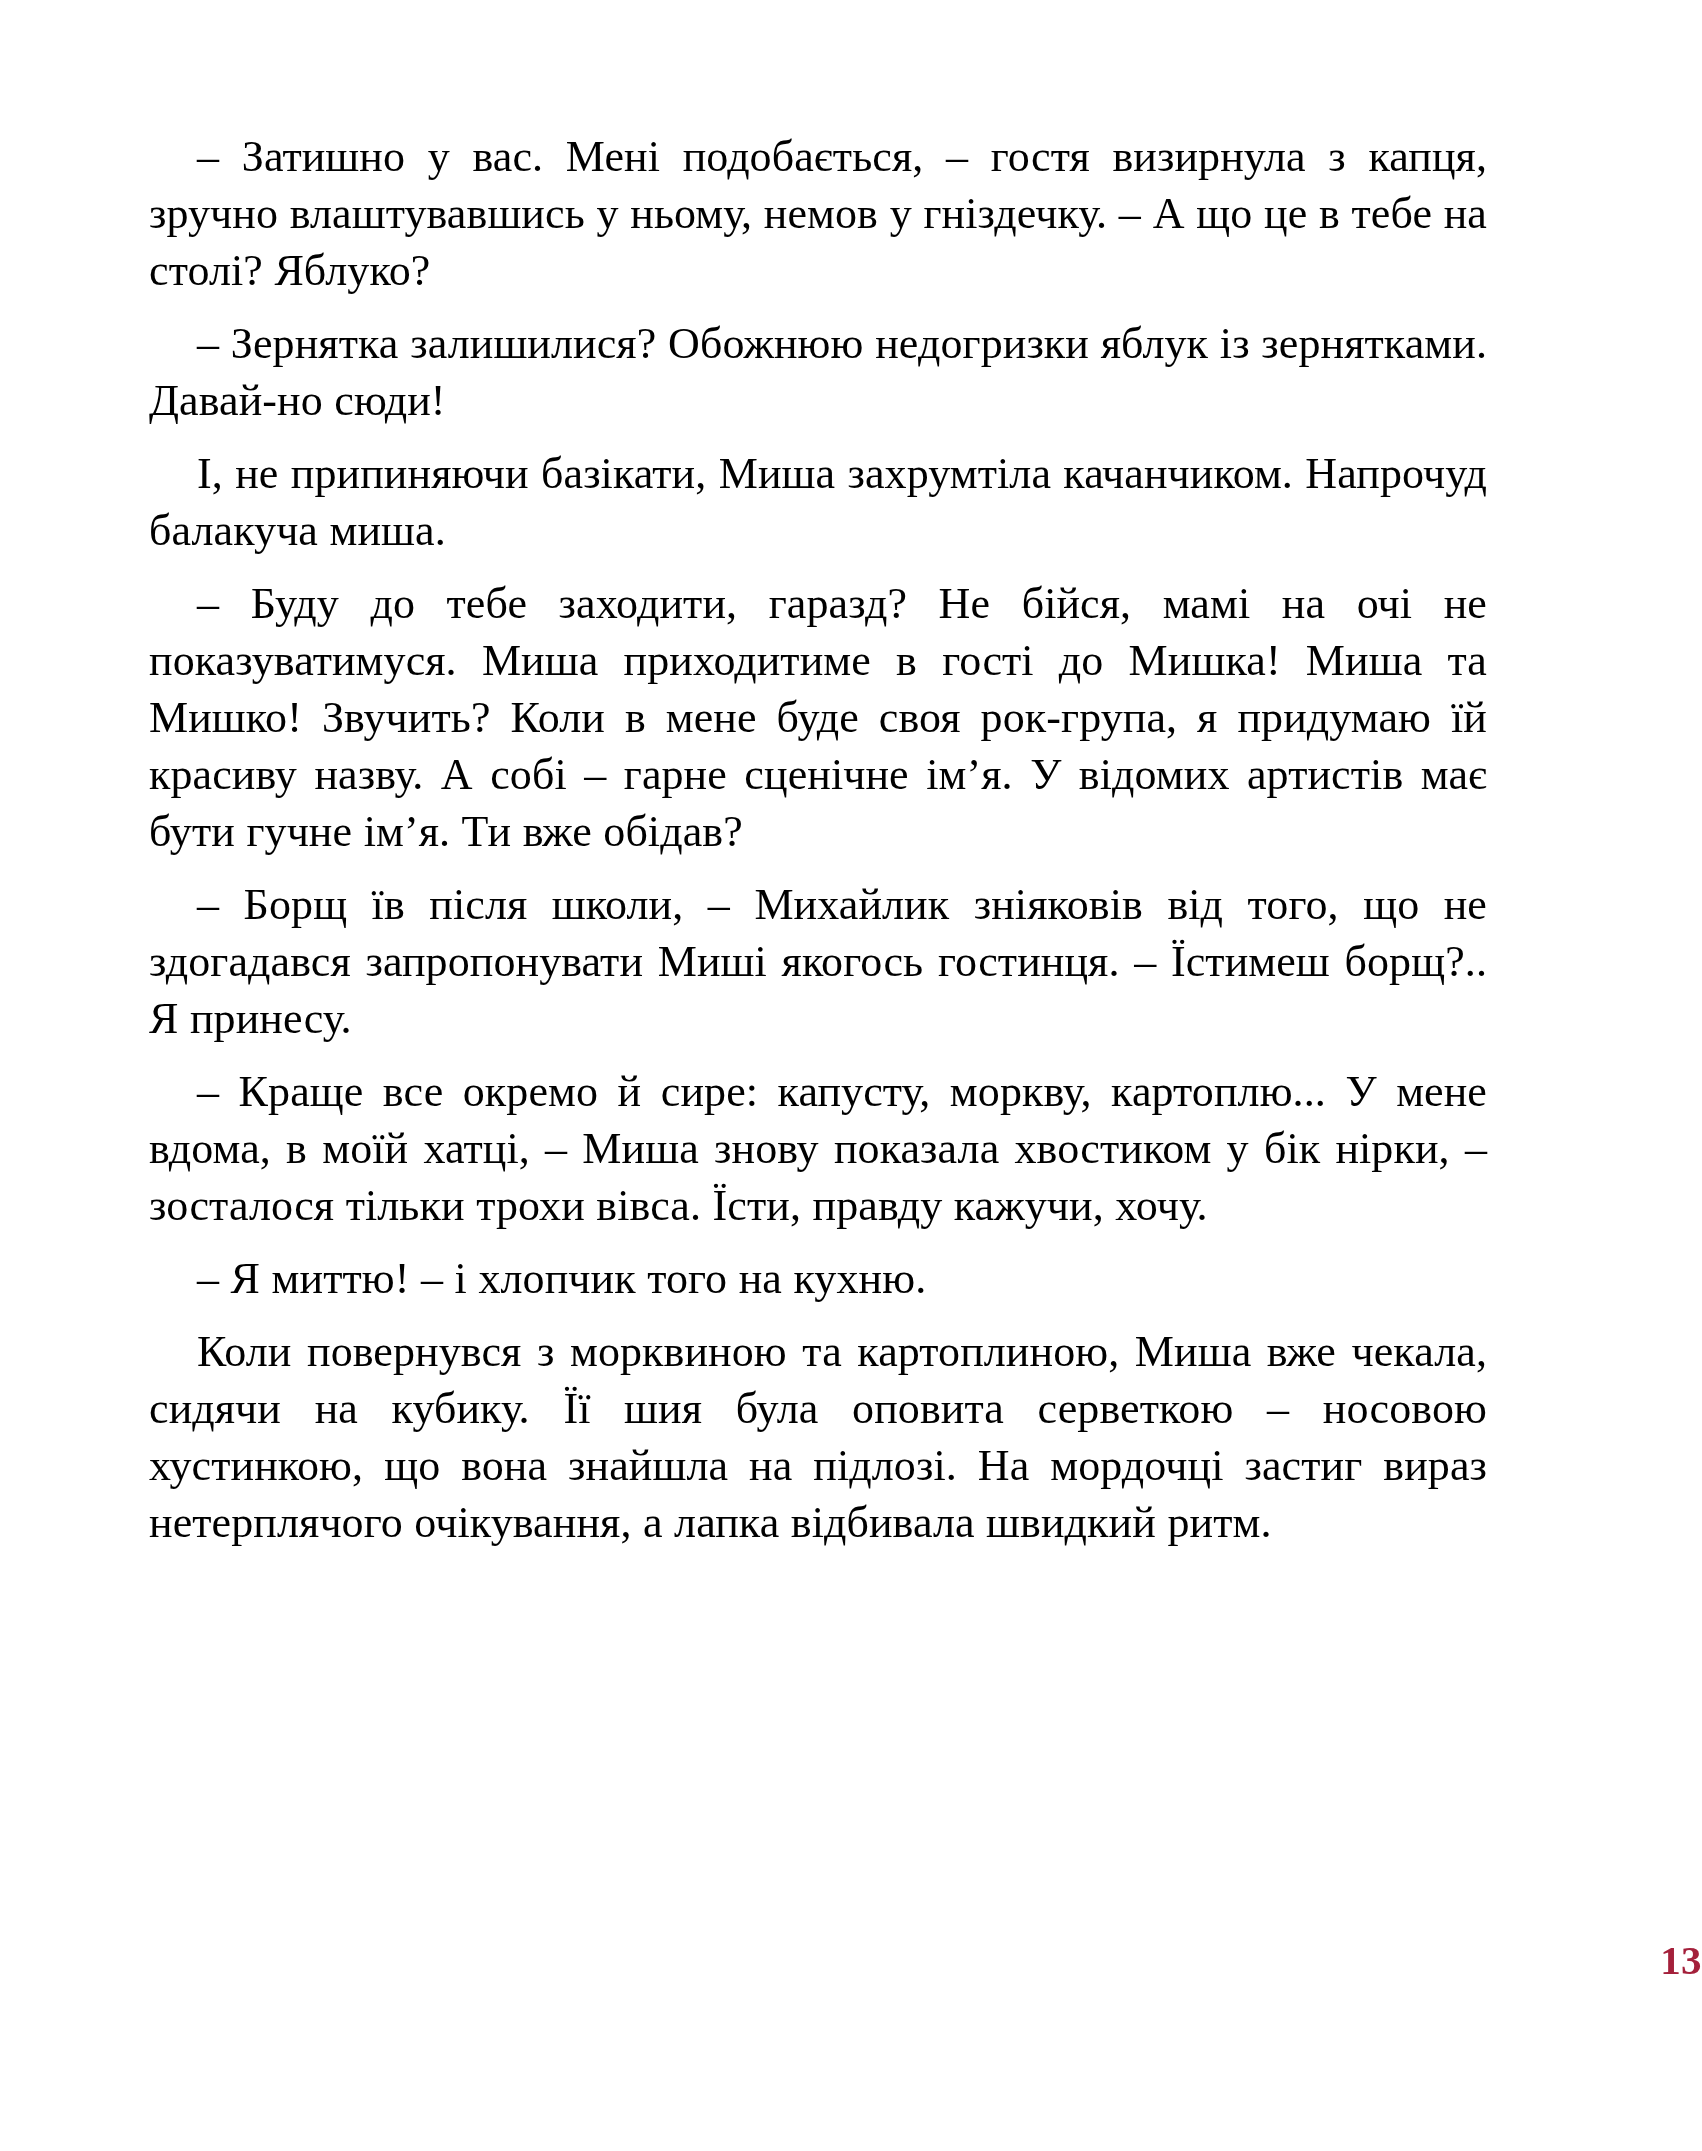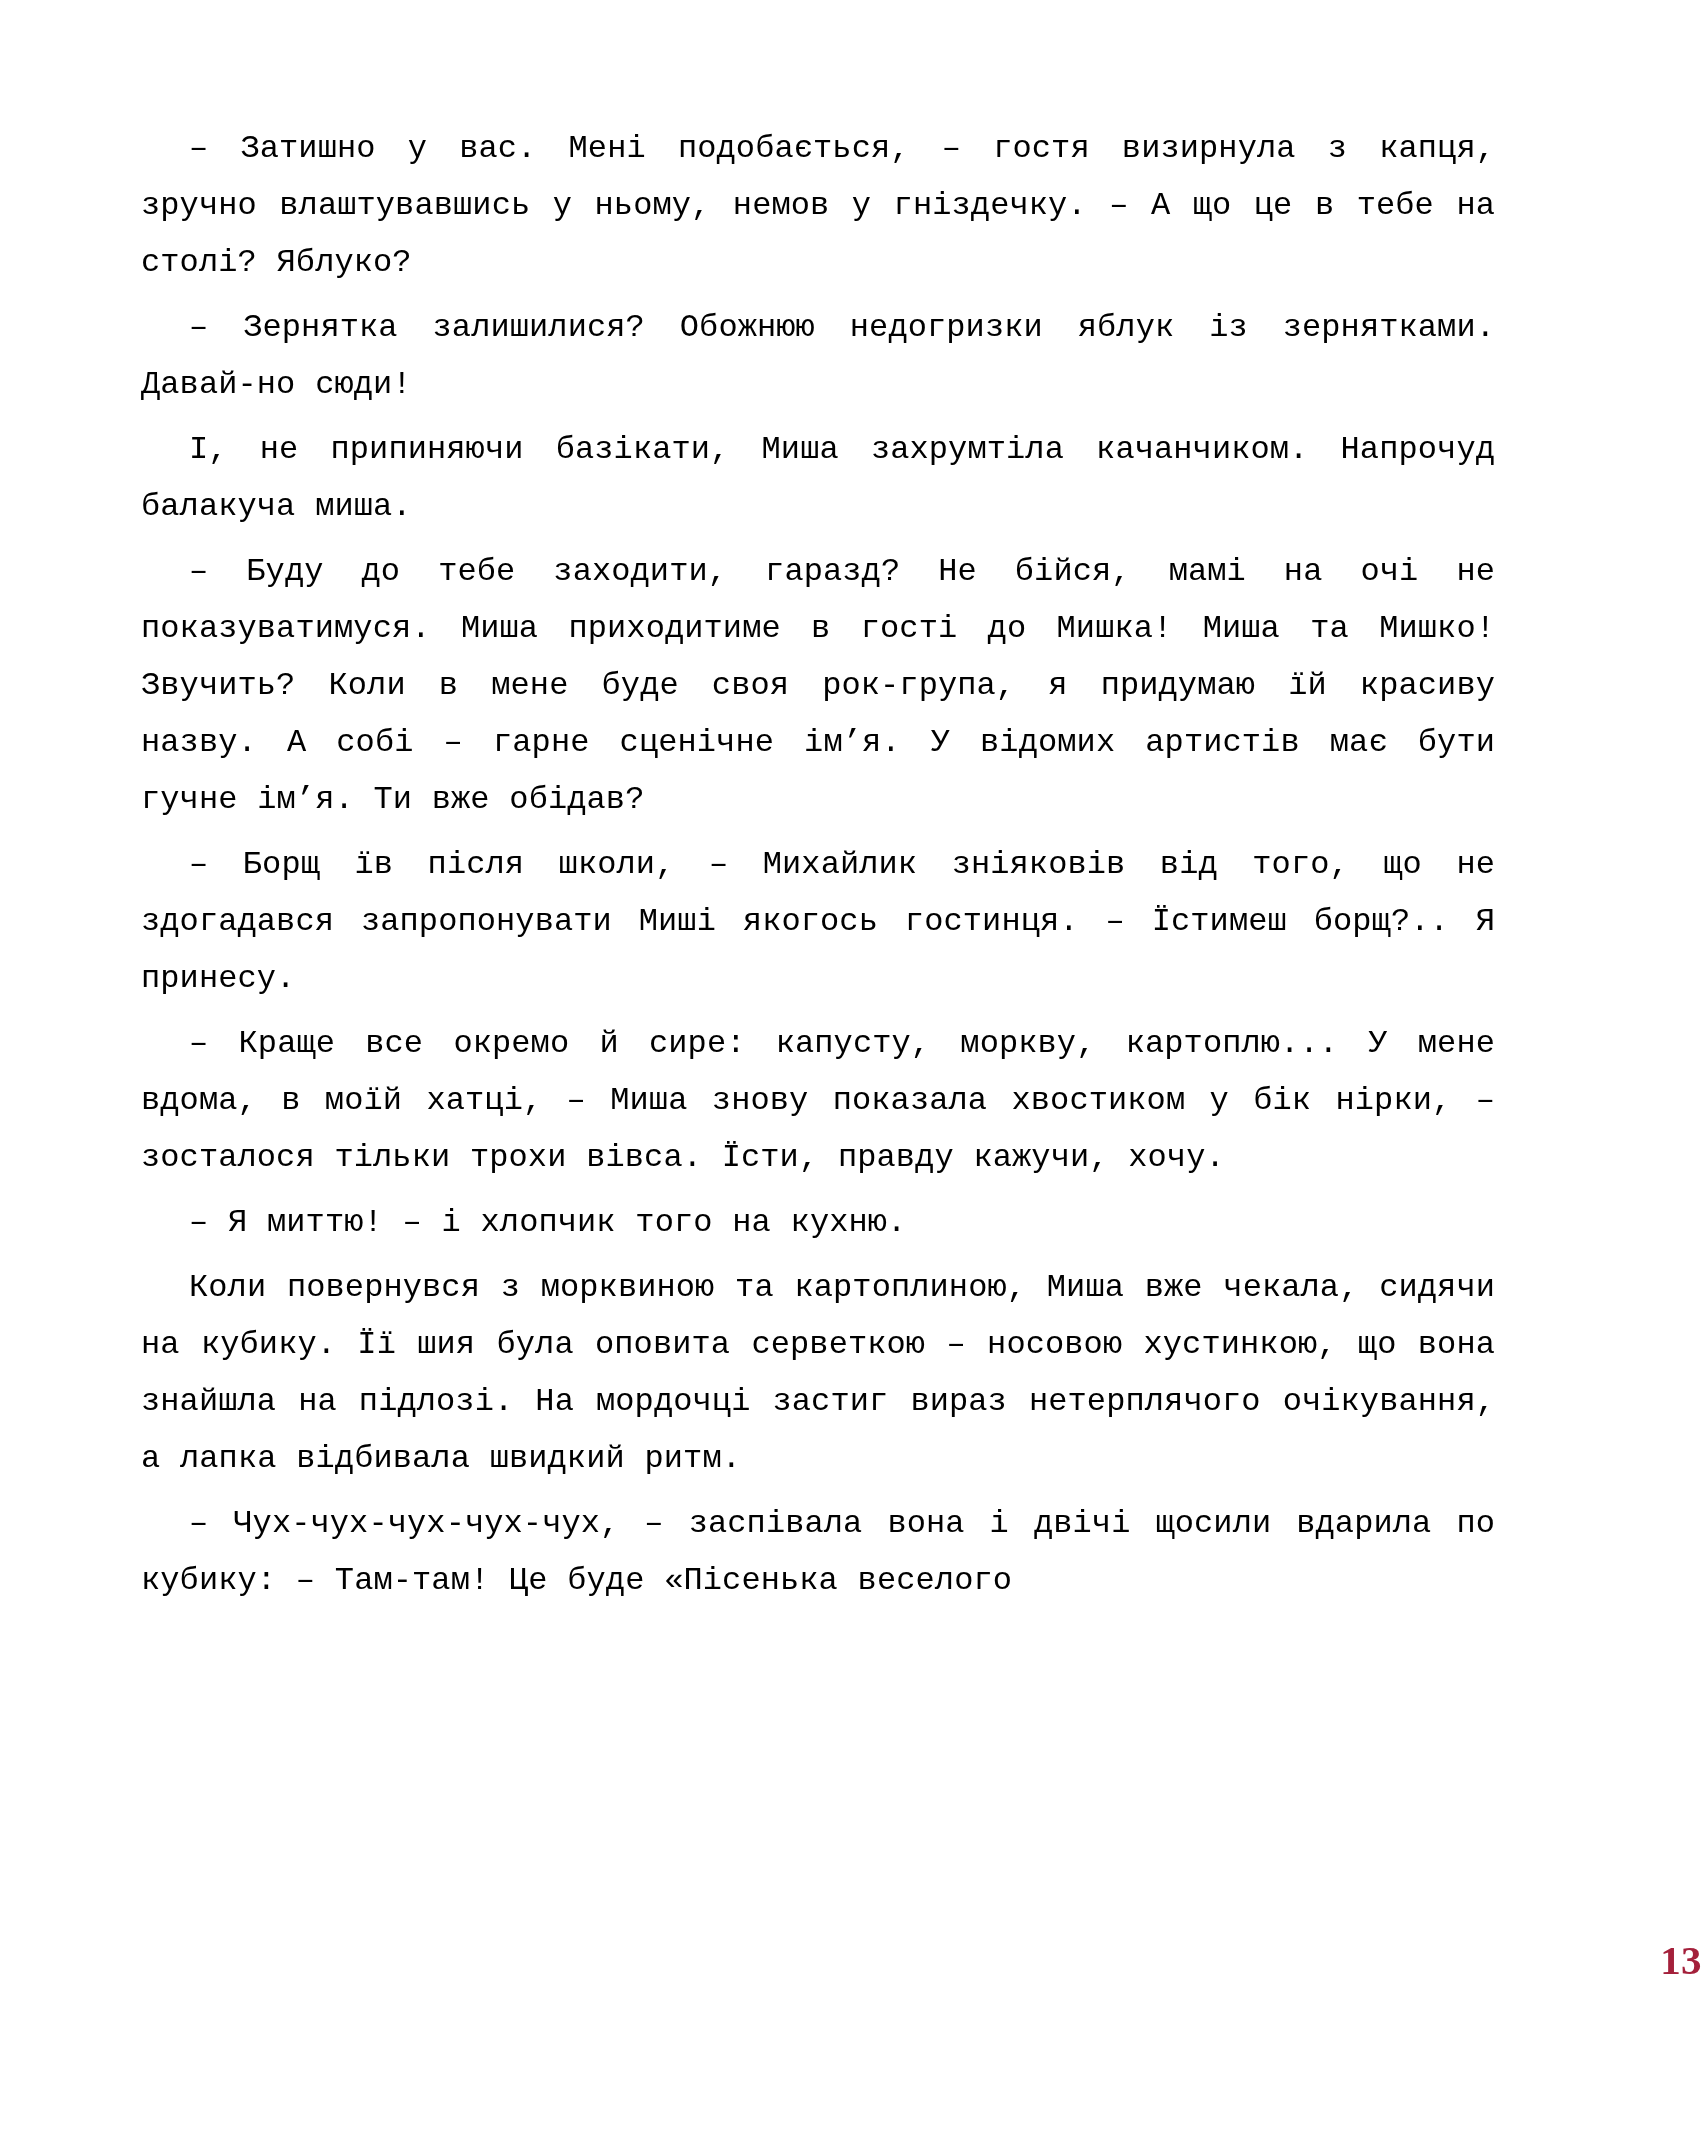--- a/index.html
+++ b/index.html
@@ -25,30 +25,29 @@
   }
 
   .text-block {
     position: absolute;
     left: 133px;
     top: 112px;
     width: 1370px;
   }
 
   .para {
-    margin: 8px;
+    margin: 16px;
     padding: 0;
     text-indent: 48px;
     text-align: justify;
-    font-size: 32px;
+    font-size: 44px;
     line-height: 57px;
     letter-spacing: 0.1px;
     word-spacing: 0.4px;
     hyphens: manual;
-    font-family: Liberation Mono, monospace;
     -webkit-hyphens: manual;
   }
 
   
   .para:last-of-type {
     text-align: justify;
   }
 
   .page-number {
     position: absolute;
@@ -71,19 +70,18 @@
 
   <div class="text-block">
     <p class="para">– Затишно у вас. Мені подобається, – гостя визирнула з капця, зручно влаштувавшись у ньому, немов у гніздечку. – А що це в тебе на столі? Яблуко?</p>
     <p class="para">– Зернятка залишилися? Обожнюю недогризки яблук із зернятками. Давай-но сюди!</p>
     <p class="para">І, не припиняючи базікати, Миша захрумтіла качанчиком. Напрочуд балакуча миша.</p>
     <p class="para">– Буду до тебе заходити, гаразд? Не бійся, мамі на очі не показуватимуся. Миша приходитиме в гості до Мишка! Миша та Мишко! Звучить? Коли в мене буде своя рок-група, я придумаю їй красиву назву. А собі – гарне сценічне ім’я. У відомих артистів має бути гучне ім’я. Ти вже обідав?</p>
     <p class="para">– Борщ їв після школи, – Михайлик зніяковів від того, що не здогадався запропонувати Миші якогось гостинця. – Їстимеш борщ?.. Я принесу.</p>
     <p class="para">– Краще все окремо й сире: капусту, моркву, картоплю... У мене вдома, в моїй хатці, – Миша знову показала хвостиком у бік нірки, – зосталося тільки трохи вівса. Їсти, правду кажучи, хочу.</p>
     <p class="para">– Я миттю! – і хлопчик того на кухню.</p>
     <p class="para">Коли повернувся з морквиною та картоплиною, Миша вже чекала, сидячи на кубику. Її шия була оповита серветкою – носовою хустинкою, що вона знайшла на підлозі. На мордочці застиг вираз нетерплячого очікування, а лапка відбивала швидкий ритм.</p>
-    <p class="para">– Чух-чух-чух-чух-чух, – заспівала вона і двічі щосили вдарила по кубику: – Там-там! Це буде «Пісенька веселого</p>
   </div>
 
   <div class="page-number">13</div>
 
 </div>
 
 
 </body></html>

